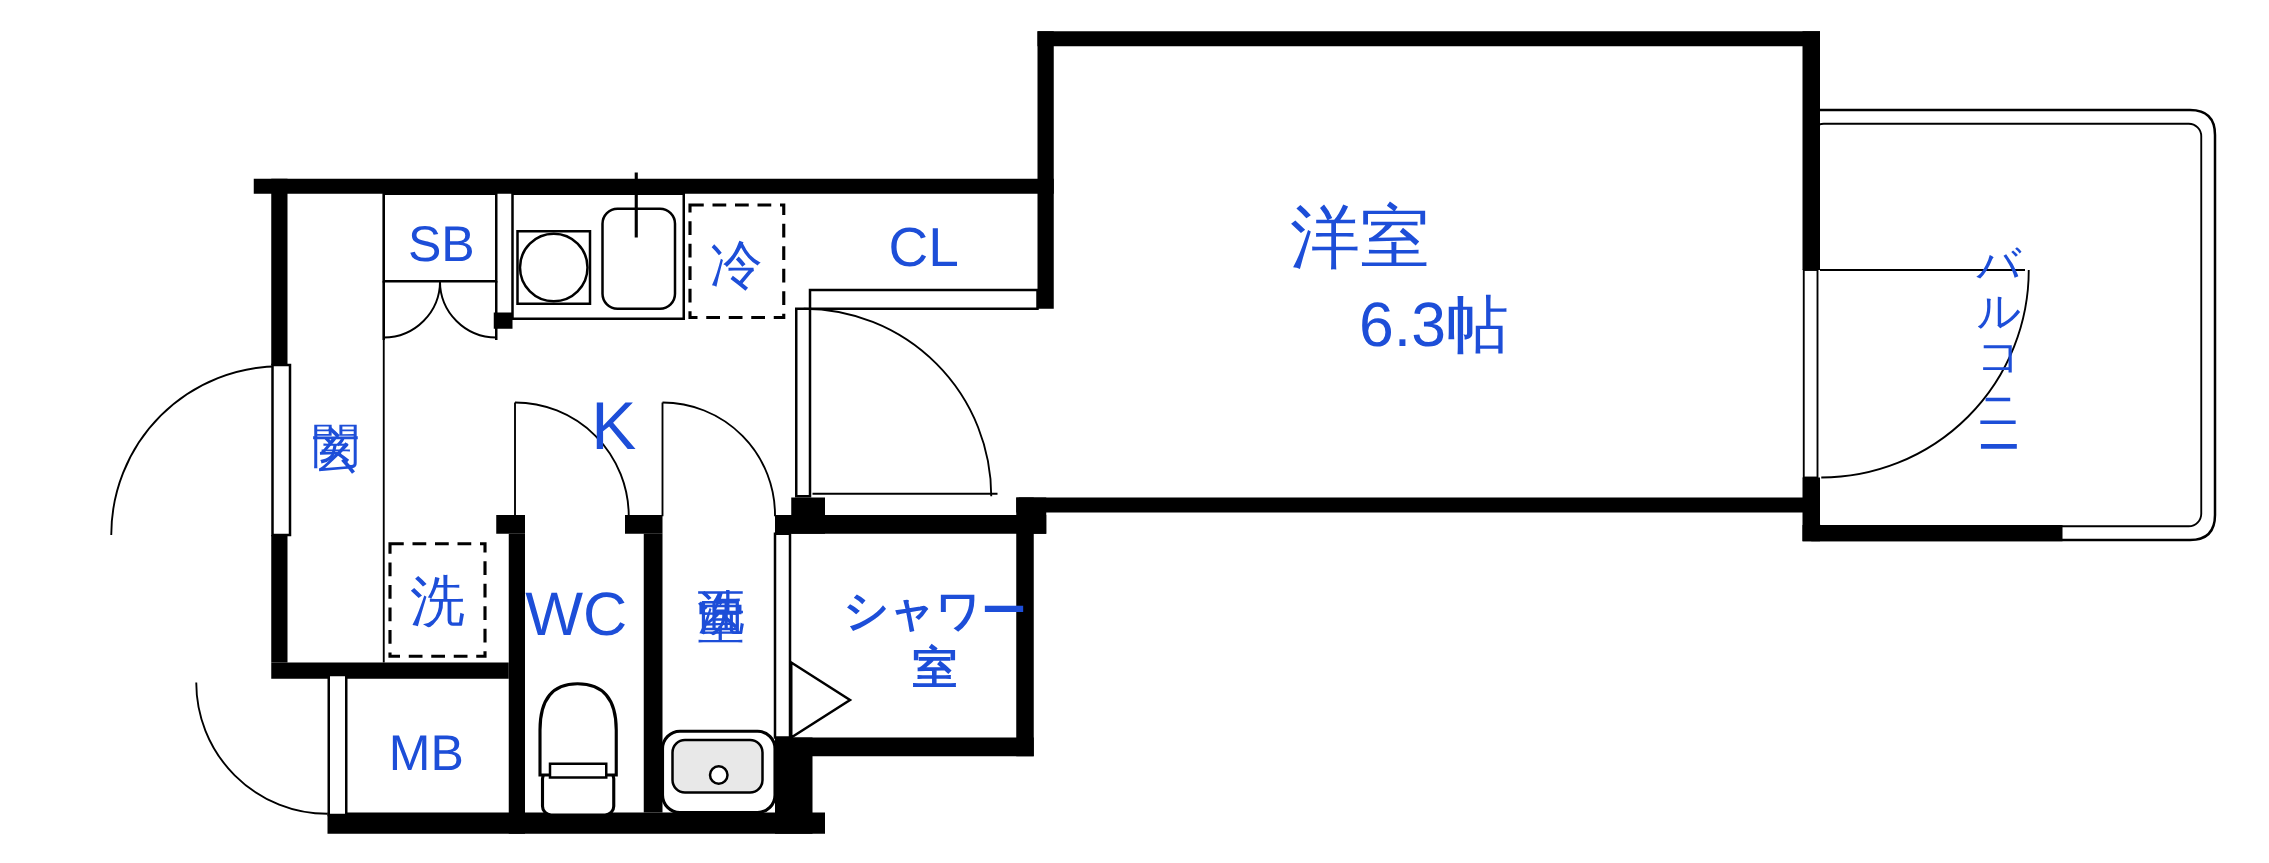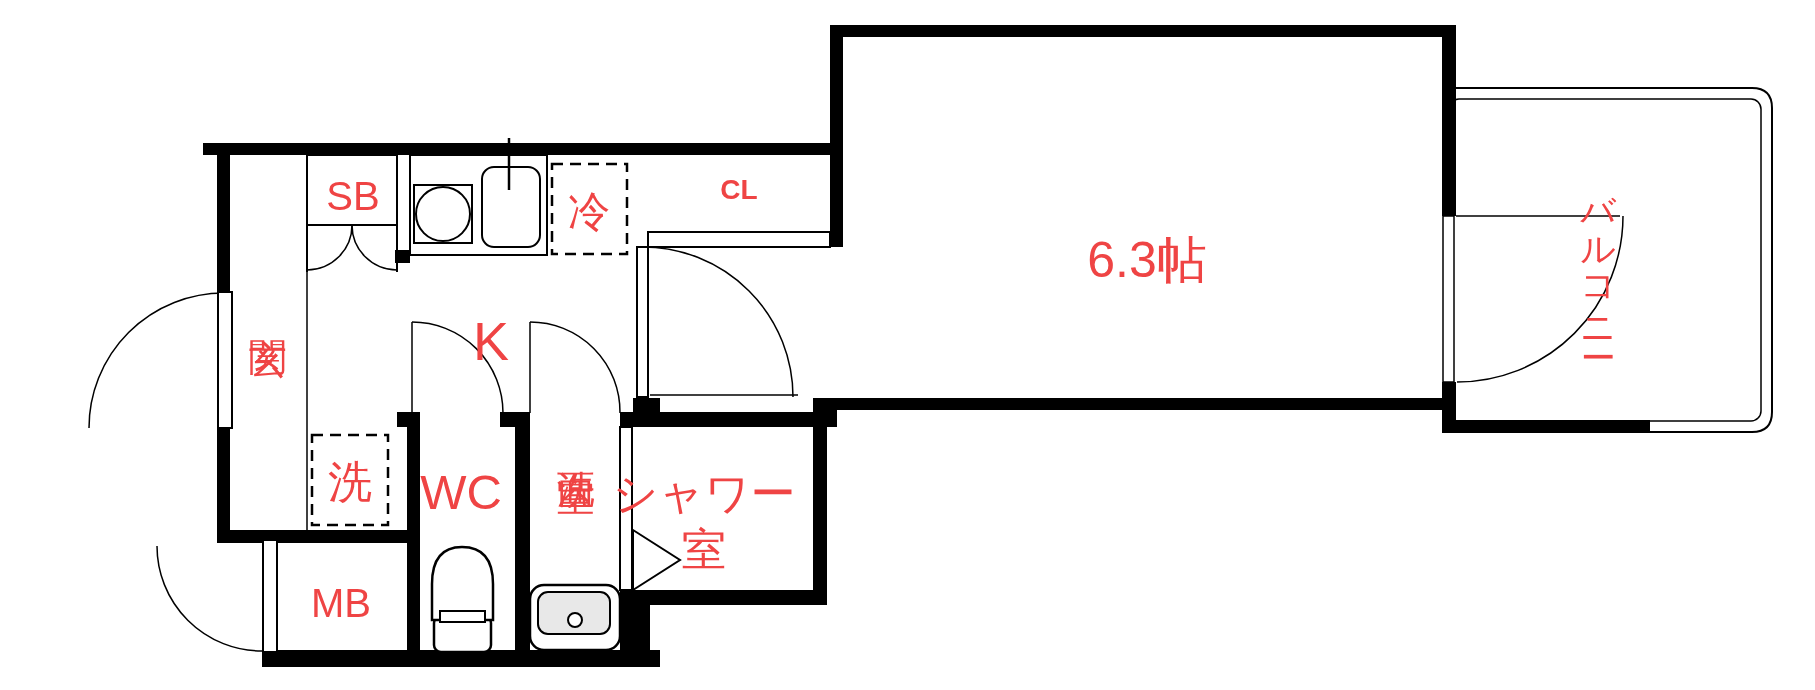--- a/index.html
+++ b/index.html
@@ -6,21 +6,21 @@
   .plan{
     position:relative;
     width:1815px;height:690px;
     background:#ffffff;
     font-family:"Liberation Sans", sans-serif;
     overflow:hidden;
   }
   .geom{position:absolute;left:0;top:0;}
   .lbl{
     position:absolute;
-    color:#ef4444;
+    color:#1d4ed8;
     transform:translateX(-50%);
     text-align:center;
     white-space:pre-line;
     line-height:1.15;
     font-weight:500;
   }
   .vert{
     writing-mode:vertical-rl;
     text-orientation:mixed;
     transform:translateX(-50%);
@@ -135,31 +135,32 @@
   </svg>
 
   <div class="lbl vert" style="left:267px;top:308px;font-size:38px;">玄関</div>
 
   <div class="lbl" style="left:353px;top:173px;font-size:40px;">SB</div>
 
   <div class="lbl" style="left:491px;top:310px;font-size:54px;">K</div>
 
   <div class="lbl" style="left:589px;top:188px;font-size:42px;">冷</div>
 
-  <div class="lbl" style="left:739px;top:174px;font-size:28px;font-weight:bold;">CL</div>
+  <div class="lbl" style="left:739px;top:174px;font-size:44px;">CL</div>
 
+  <div class="lbl" style="left:1088px;top:158px;font-size:56px;">洋室</div>
 
   <div class="lbl" style="left:1147px;top:232px;font-size:50px;">6.3帖</div>
 
   <div class="lbl" style="left:350px;top:457px;font-size:44px;">洗</div>
 
   <div class="lbl" style="left:461px;top:464px;font-size:49px;">WC</div>
 
   <div class="lbl" style="left:341px;top:580px;font-size:40px;text-align:center;">MB</div>
 
   <div class="lbl vert" style="left:575px;top:440px;font-size:38px;letter-spacing:3px;">洗面室</div>
 
-  <div class="lbl" style="left:704px;top:466px;font-size:45px;line-height:1.25;">シャワー
+  <div class="lbl" style="left:748px;top:466px;font-size:36px;line-height:1.25;font-weight:bold;">シャワー
 室</div>
 
   <div class="lbl vert" style="left:1598px;top:172px;font-size:35px;">バルコニー</div>
 
 </div>
 
 </body></html>

